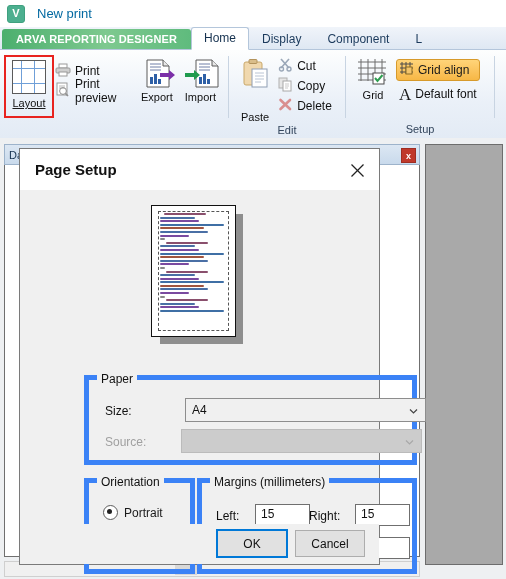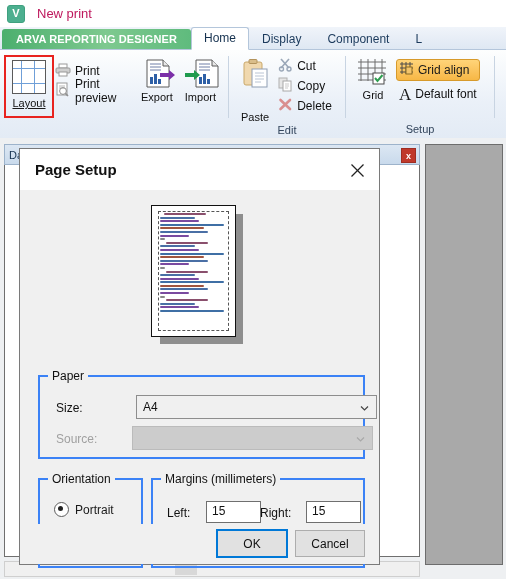--- a/index.html
+++ b/index.html
@@ -14,21 +14,21 @@
   #app{position:absolute;inset:0;background:#ffffff;}
 
   
   .titlebar{height:27px;background:#ffffff;display:flex;align-items:center;padding-left:7px;}
   .app-icon{
     width:16px;height:16px;border-radius:3px;background:#4caf8f;
     display:flex;align-items:center;justify-content:center;
     color:#fff;font-size:11px;font-weight:bold;line-height:1;
     border:1px solid #3fa07f;
   }
-  .title-text{margin-left:12px;font-size:13px;color:#be185d;}
+  .title-text{margin-left:12px;font-size:13px;color:#0369a1;}
 
   
   .tabstrip{
     height:22px;background:linear-gradient(#f0f4fa,#dfe8f3);
     display:flex;align-items:flex-end;position:relative;
     border-bottom:1px solid #b4c6db;
   }
   .brandtab{
     height:20px;line-height:20px;padding:0 14px;margin-left:2px;
     background:linear-gradient(90deg,#4caf6e,#7ec98f 55%,#5fbb7d);
@@ -150,21 +150,21 @@
     background:#ffffff;border:1px solid #111;overflow:hidden;
   }
   .pv-margin{
     position:absolute;left:6px;top:5px;right:6px;bottom:5px;
     border:1px dashed #555;
   }
   .pv-lines{position:absolute;left:8px;top:7px;right:8px;bottom:7px;overflow:hidden;}
   .pv-line{height:2px;margin-bottom:1.6px;border-radius:1px;}
 
   
-  .gbox{position:absolute;border:2px solid #3b82f6;}
+  .gbox{position:absolute;border:5px solid #3b82f6;margin-left:46px;}
   .gbox > legend, .gbox .cap{
     position:absolute;top:-8px;left:8px;background:#f0f0f0;padding:0 4px;
     font-size:12px;color:#111;
   }
 
   .lbl{font-size:12px;color:#111;}
   .lbl.disabled{color:#a0a0a0;}
 
   .combo{
     position:absolute;height:22px;background:#f0f0f0;border:1px solid #8d8d8d;

